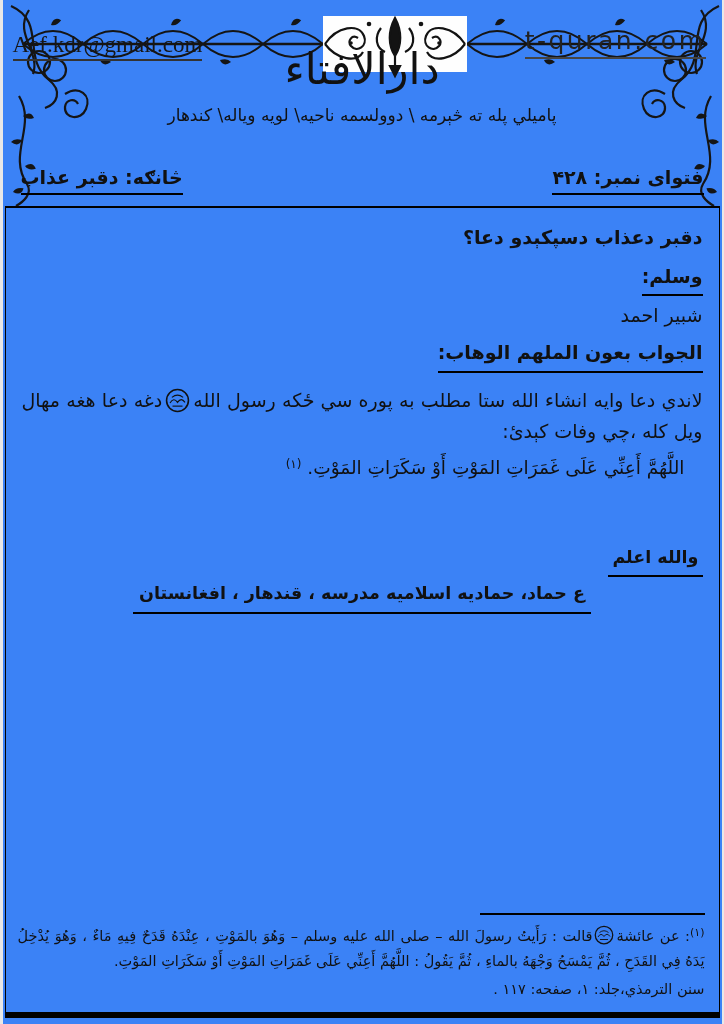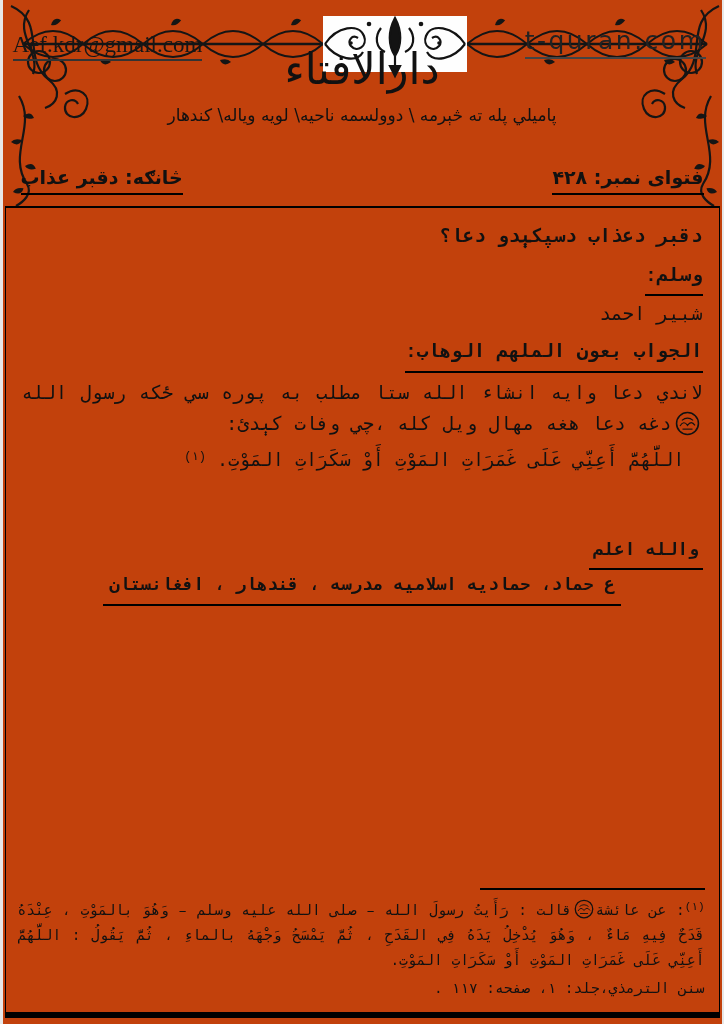--- a/index.html
+++ b/index.html
@@ -1,20 +1,20 @@
 <!DOCTYPE html>
 <html lang="ps" dir="rtl"><head>
 <meta charset="utf-8">
 <style>
   html,body{margin:0;padding:0;background:#e8e8e8;}
   .page{
     position:relative;
     width:719px;height:1024px;
     margin:0 auto;
-    background:#c2410c;
+    background:#3b82f6;
     color:#111;
     font-family:"DejaVu Sans",sans-serif;
     overflow:hidden;
     direction:rtl;
   }
   .deco-top{position:absolute;top:0;left:0;width:724px;height:212px;pointer-events:none;}
   
   .email{
     position:absolute;top:32px;left:10px;
     font-family:"Liberation Serif","DejaVu Serif",serif;
@@ -43,28 +43,28 @@
   }
   .meta-item{border-bottom:2.5px solid #000;padding-bottom:5px;}
   
   .content-frame{
     position:absolute;top:206px;left:2px;right:2px;bottom:6px;
     border:1.5px solid #000;
     border-top:2.5px solid #000;
     border-bottom:6px solid #000;
     box-sizing:border-box;
     padding:14px 16px 4px 16px;
-    font-size:19px;line-height:1.64;font-family:Liberation Mono, monospace;
+    font-size:19px;line-height:1.64;
   }
   .q-title{font-weight:bold;margin:0 0 2px 0;}
   .q-text{margin:0;text-align:justify;}
   .asker-label{font-weight:bold;border-bottom:2px solid #000;display:inline-block;padding-bottom:2px;margin-top:6px;}
   .asker-name{margin:4px 0 2px 0;}
   .answer-heading{font-weight:bold;border-bottom:2px solid #000;display:inline-block;padding-bottom:2px;margin:4px 0 4px 0;}
-  .answer-text{margin:2px 0 0 0;text-align:justify;}
+  .answer-text{margin:8px 0 0 0;text-align:justify;}
   .dua-line{margin:6px 18px 0 0;font-size:18.5px;}
   .dua-ref{font-size:12px;vertical-align:6px;}
   .seal{vertical-align:-6px;margin:0 3px;}
   .seal-small{vertical-align:-4px;margin:0 2px;}
   .tasleem-wrap{margin-top:58px;}
   .tasleem{font-size:17.5px;font-weight:bold;border-bottom:2px solid #000;display:inline-block;padding:0 4px 3px 4px;}
   .signature-wrap{text-align:center;margin-top:0;}
   .signature{font-size:17.5px;font-weight:bold;border-bottom:2.5px solid #000;display:inline-block;padding:0 6px 4px 6px;}
   .footnote{position:absolute;bottom:10px;left:12px;right:14px;font-size:14.5px;line-height:1.75;}
   .footnote-rule{width:225px;border-bottom:2px solid #000;margin-bottom:8px;}

